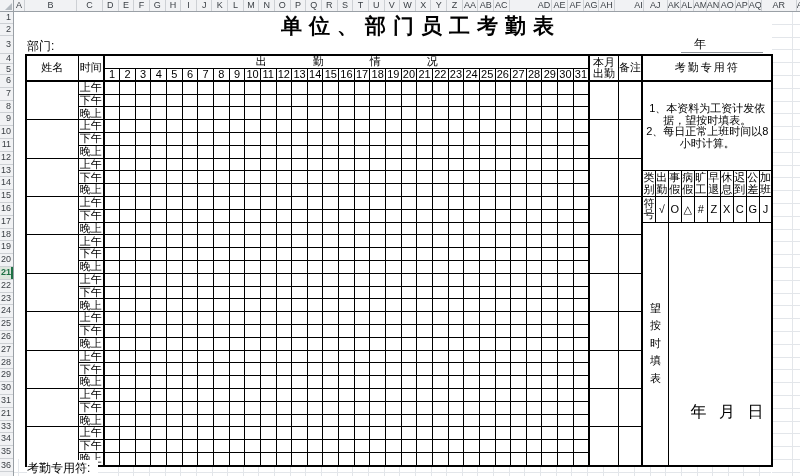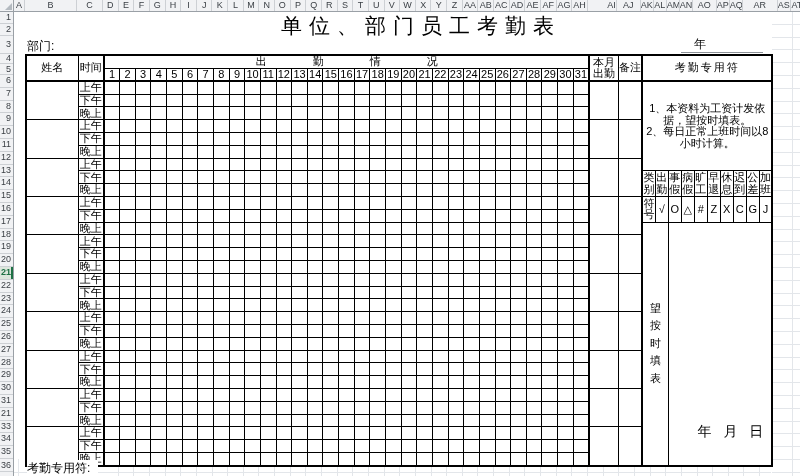--- a/index.html
+++ b/index.html
@@ -22,21 +22,21 @@
   
   #grid-right{position:absolute;left:772px;top:12px;width:28px;height:464px;
           background:repeating-linear-gradient(to bottom,transparent 0 11.8px,#e3e6ea 11.8px 12.8px);}
   #grid-right .vline{position:absolute;left:20px;top:0;width:1px;height:100%;background:#e3e6ea;}
   #grid-bottom{position:absolute;left:14px;top:459px;width:757px;height:17px;
           background:repeating-linear-gradient(to right,transparent 0 14.645px,#e3e6ea 14.645px 15.645px);
           background-position:89px 0;}
   #grid-bottom .hline{position:absolute;left:0;top:13px;width:100%;height:1px;background:#e3e6ea;}
   
   #title{position:absolute;left:421px;top:12px;transform:translateX(-50%);white-space:nowrap;
-          font-size:21px;font-weight:normal;letter-spacing:7px;}
+          font-size:21px;font-weight:bold;letter-spacing:7px;}
   #dept{position:absolute;left:27px;top:38px;font-size:12px;}
   #year{position:absolute;left:694px;top:36px;font-size:12px;}
   #year-underline{position:absolute;left:681px;top:52px;width:82px;height:1px;background:#8d9298;}
   #footer{position:absolute;left:27px;top:460px;font-size:12px;background:#fff;padding-right:8px;z-index:3;}
   
   #att-table{position:absolute;left:25px;top:54px;width:746px;border-collapse:collapse;
           table-layout:fixed;background:#fff;border:2px solid #000;z-index:2;}
   #att-table td{border:1px solid #000;padding:0;margin:0;overflow:hidden;text-align:center;
           vertical-align:middle;font-size:11px;line-height:1.05;box-sizing:border-box;}
   #att-table .thickR{border-right-width:2px;}
@@ -49,21 +49,21 @@
   .symTitle{font-size:12px;letter-spacing:2px;}
   .dayH{font-size:10px;}
   .timeCell{font-size:11px;}
   .notesCell{font-size:10.5px;line-height:13.5px;text-align:left;padding:2px 3px;
           white-space:pre-wrap;word-break:break-all;}
   .catCell{font-size:9.5px;line-height:10px;word-break:break-all;padding:1px 0;}
   .symCell{font-size:12px;}
   .signerCell{font-size:12px;}
   .signerCell span{display:inline-block;width:13px;word-break:break-all;line-height:17.5px;}
   .signArea{position:relative;}
-  .signArea .date{position:absolute;right:8px;bottom:26px;font-size:14px;word-spacing:8px;white-space:nowrap;margin-top:36px;}
+  .signArea .date{position:absolute;right:8px;bottom:44px;font-size:16px;word-spacing:8px;white-space:nowrap;margin-top:36px;}
 </style>
 </head>
 <body>
 
 <div class="stage">
 
   <div id="corner">
     <div class="tri"></div>
   </div>
   <div id="colhead">
@@ -89,32 +89,32 @@
       <div class="ch" style="width: 15.645px;">T</div>
       <div class="ch" style="width: 15.645px;">U</div>
       <div class="ch" style="width: 15.645px;">V</div>
       <div class="ch" style="width: 15.645px;">W</div>
       <div class="ch" style="width: 15.645px;">X</div>
       <div class="ch" style="width: 15.645px;">Y</div>
       <div class="ch" style="width: 15.645px;">Z</div>
       <div class="ch" style="width: 15.645px;">AA</div>
       <div class="ch" style="width: 15.645px;">AB</div>
       <div class="ch" style="width: 15.645px;">AC</div>
-      <div class="ch" style="width: 15.645px;">AD</div>
+      <div class="ch" style="width: 15.645px; margin-left: 27px;">AD</div>
       <div class="ch" style="width: 15.645px;">AE</div>
       <div class="ch" style="width: 15.645px;">AF</div>
       <div class="ch" style="width: 15.645px;">AG</div>
       <div class="ch" style="width: 15.645px;">AH</div>
       <div class="ch" style="width: 29px; text-align: right;">AI</div>
       <div class="ch" style="width: 24px;">AJ</div>
       <div class="ch" style="width: 13px; text-align: center;">AK</div>
       <div class="ch" style="width: 13px;">AL</div>
       <div class="ch" style="width: 13px;">AM</div>
       <div class="ch" style="width: 13px;">AN</div>
-      <div class="ch" style="width: 24px;">AO</div>
+      <div class="ch" style="width: 16px;">AO</div>
       <div class="ch" style="width: 13px;">AP</div>
       <div class="ch" style="width: 13px;">AQ</div>
       <div class="ch" style="width: 35px;">AR</div>
       <div class="ch" style="width: 13px;">AS</div>
       <div class="ch" style="width: 13px;">AT</div>
       <div class="ch" style="width: 21px;">AU</div>
       <div class="ch" style="width: 8px;"></div>
     </div>
   <div id="rowhead">
       <div class="rh" style="height: 12px; line-height: 11px;">1</div>

